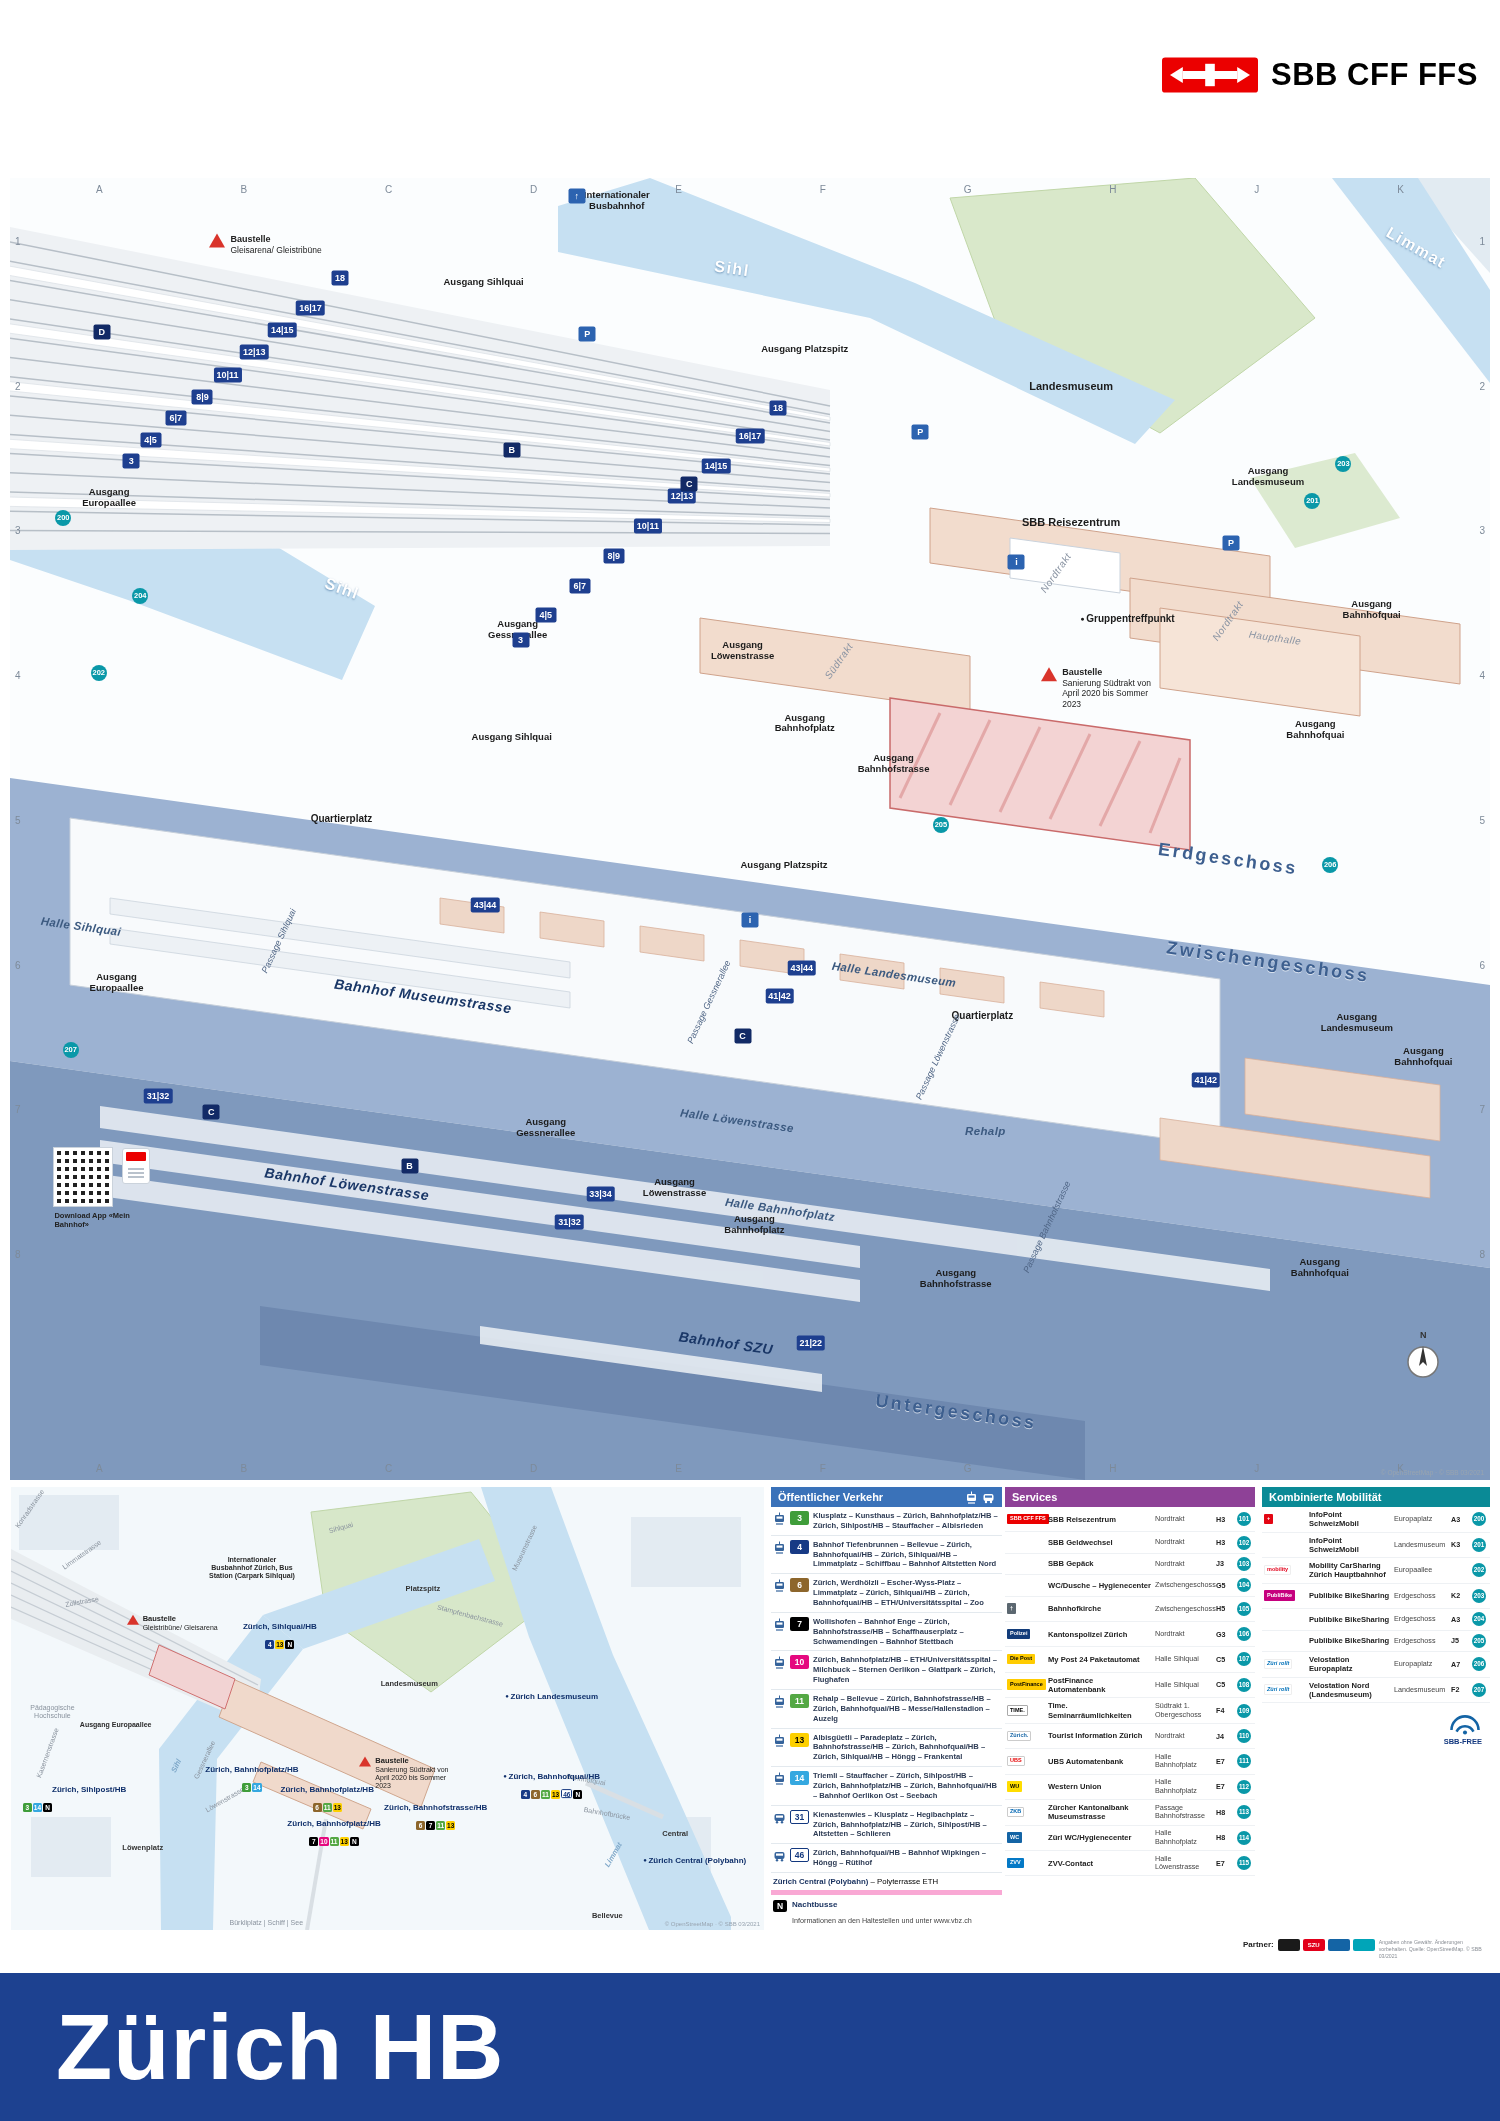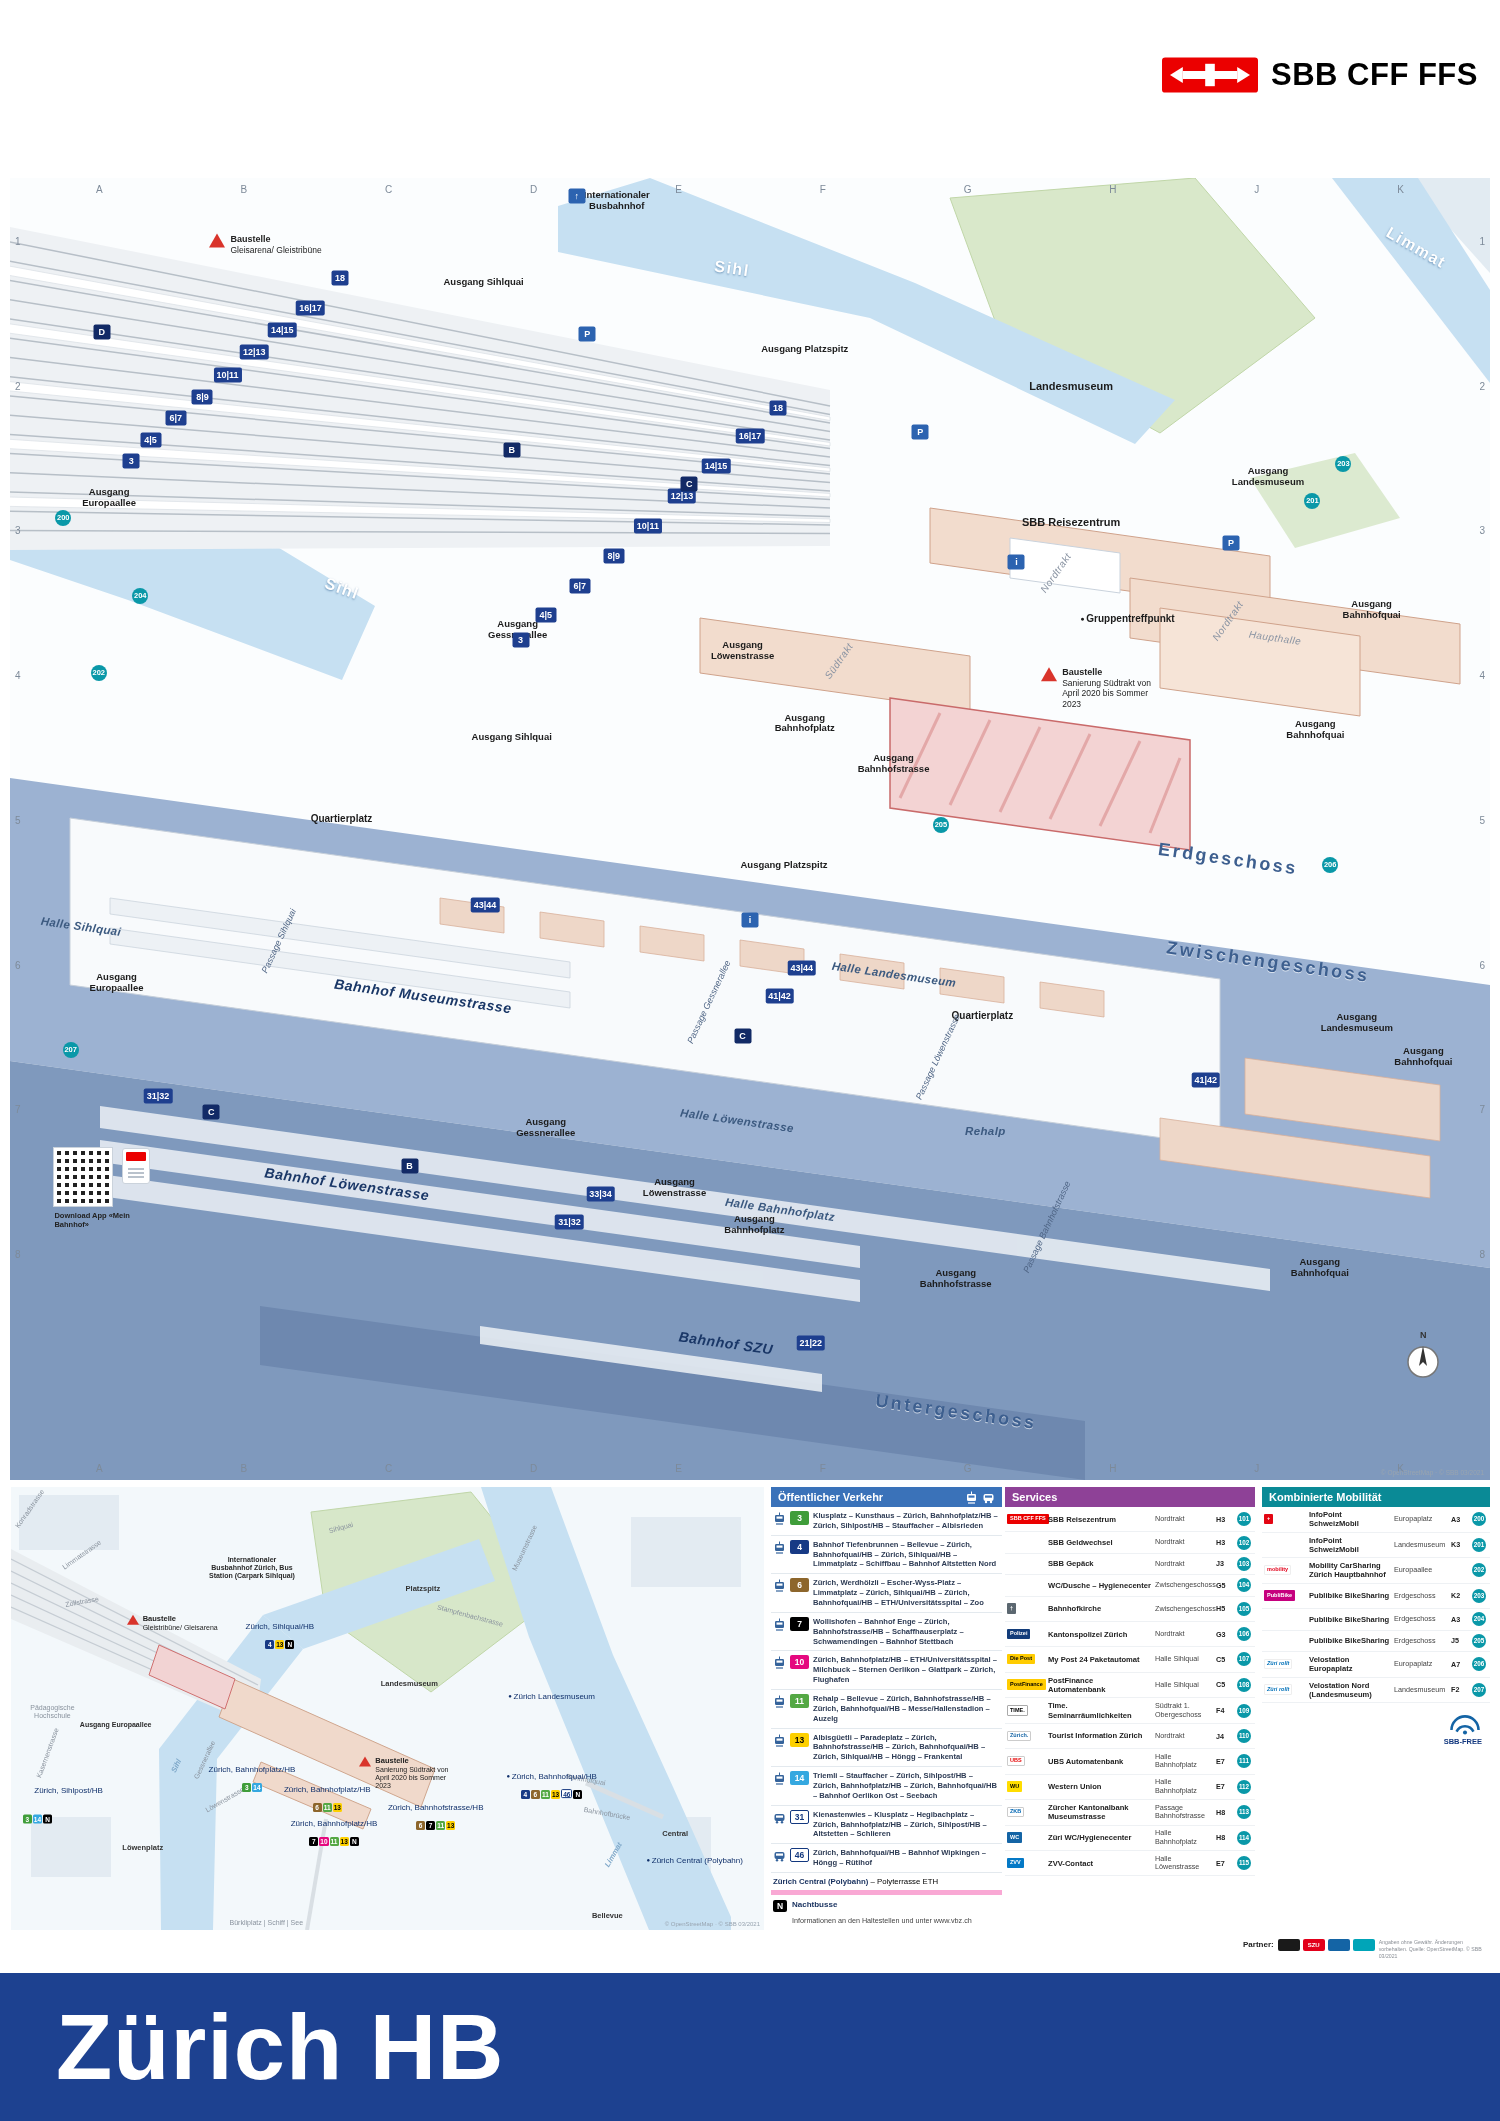--- a/index.html
+++ b/index.html
@@ -64,22 +64,22 @@
   .bottom{position:absolute;left:0;top:1487px;width:1500px;height:480px;}
   .citymap{position:absolute;left:11px;top:0;width:753px;height:443px;overflow:hidden;background:#f3f8fb;}
   .cl{position:absolute;transform:translate(-50%,-50%);font-size:7.5px;color:#2b2b2b;white-space:nowrap;line-height:1.15;}
   .cl.street{color:#8a939e;font-size:7px;}
   .cl.water-sm{color:#7fa8c9;font-style:italic;font-weight:bold;font-size:7.5px;}
   .cl.poi-sm{font-size:7.5px;font-weight:600;color:#333;}
   .cl.exit{font-weight:bold;font-size:7px;white-space:normal;width:86px;text-align:center;}
   .cl.w80{white-space:normal;width:80px;text-align:center;}
   .cstop{position:absolute;transform:translate(-50%,-50%);text-align:center;}
   .cstop.left{transform:translate(0,-50%);text-align:left;}
-  .cstop .nm{display:block;font-size:8px;font-weight:normal;color:#10306b;white-space:normal;width:104px;margin:0 auto;line-height:1.1;}
-  .cstop.left .nm{margin:12px;}
+  .cstop .nm{display:block;font-size:8px;font-weight:bold;color:#10306b;white-space:normal;width:104px;margin:0 auto;line-height:1.1;}
+  .cstop.left .nm{margin:0;text-align:right;}
   .cstop.dot .nm::before{content:"● ";font-size:6px;vertical-align:1px;}
   .cbadges{display:block;margin-top:1px;}
   .mbadge{display:inline-block;min-width:9px;height:9px;line-height:9px;font-size:6.5px;font-weight:bold;border-radius:1.5px;padding:0 1px;margin:0 .5px;text-align:center;box-sizing:border-box;}
   .cnote{position:absolute;transform:translate(-50%,-50%);width:100px;font-size:7px;color:#222;display:flex;gap:4px;text-align:left;line-height:1.15;}
   .cnote .tri{flex:none;width:0;height:0;border-left:6px solid transparent;border-right:6px solid transparent;border-bottom:10px solid #d9342b;}
   .cnote b{font-size:7.5px;display:block;}
   .citycopy{position:absolute;right:4px;bottom:3px;font-size:6px;color:#98a4b0;}
   
   .col{position:absolute;top:0;}
   .col-transport{left:771px;width:231px;}

